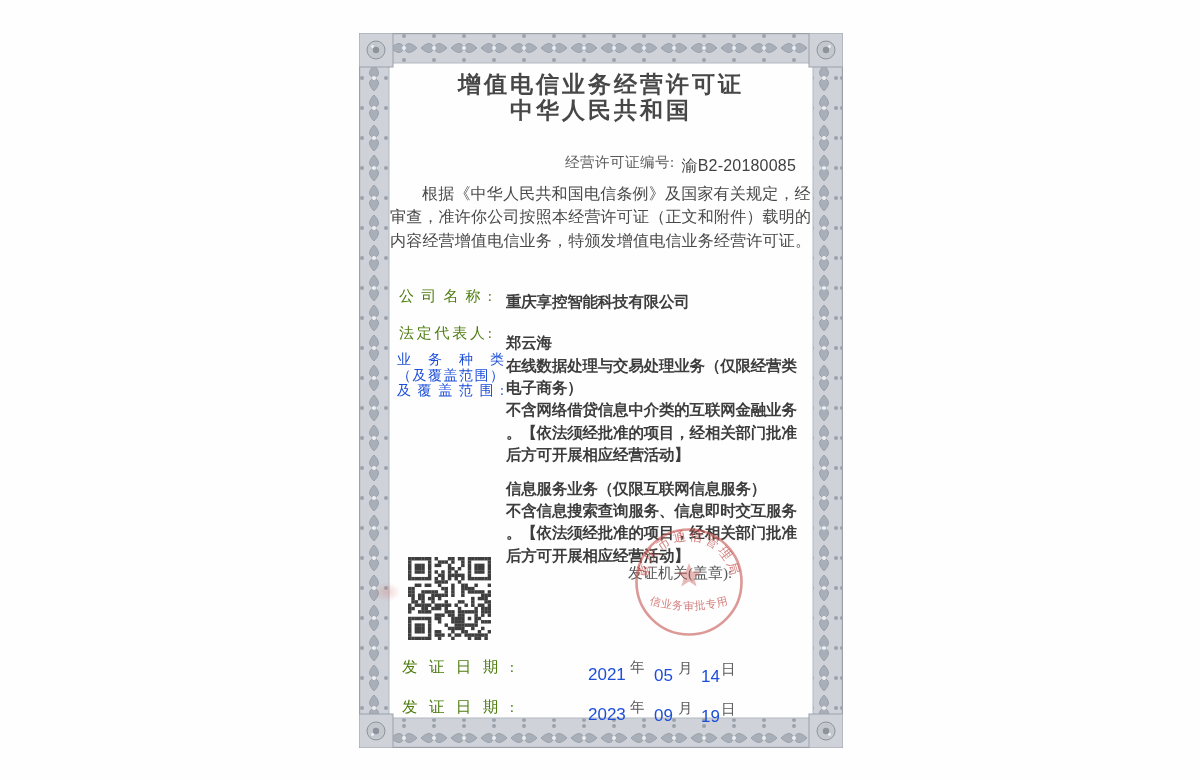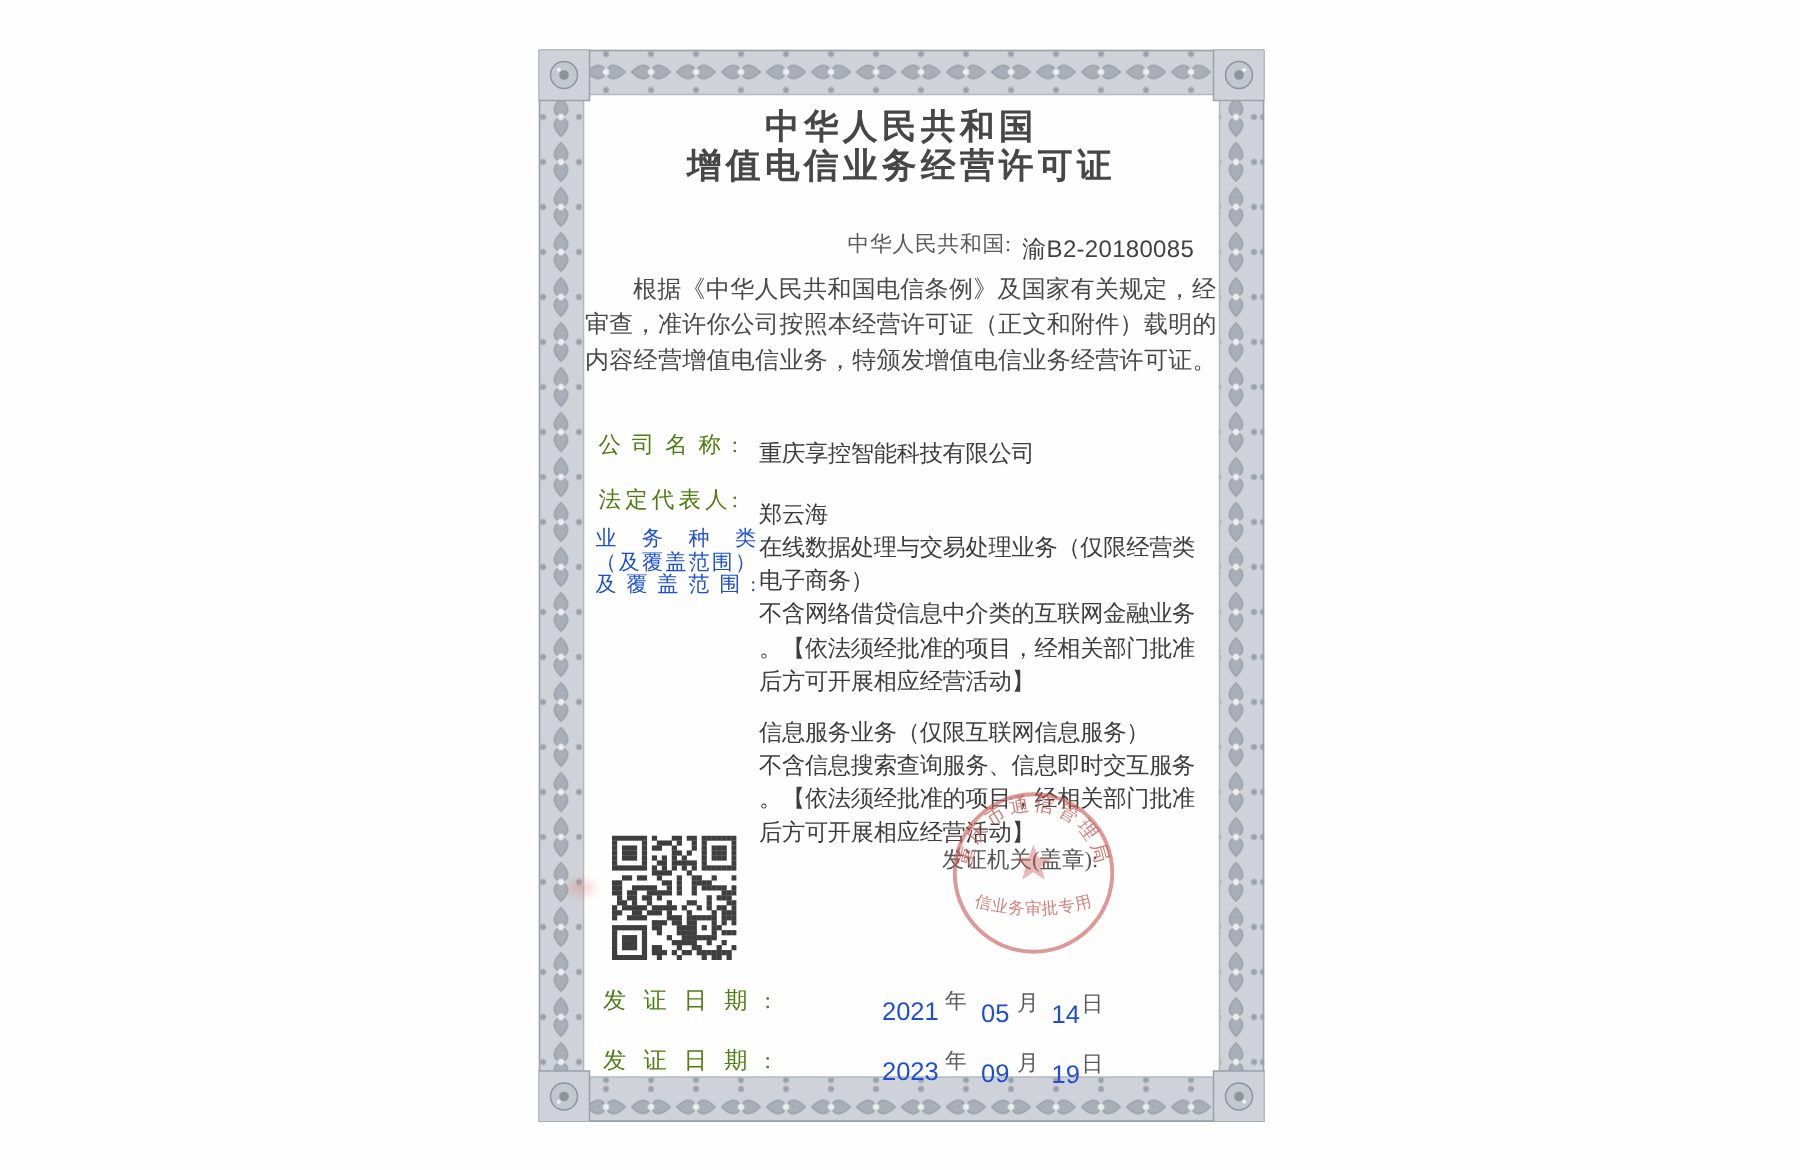--- a/index.html
+++ b/index.html
@@ -12,21 +12,21 @@
   
   .licrow{left:565px;top:152px;font-size:14.5px;color:#5a5a5a;letter-spacing:.5px;white-space:nowrap;}
   .licval{font-family:"Liberation Sans","DejaVu Sans",sans-serif;font-size:16px;color:#414141;
           position:relative;top:4px;margin-left:7px;letter-spacing:.2px;}
   
   .preamble{left:390px;top:182px;width:420px;font-size:16px;line-height:23.4px;color:#494949;letter-spacing:.2px;}
   .pl{white-space:nowrap;}
   .pl.indent{text-indent:32px;}
   
   .flabel{color:#4d7c0f;font-size:15px;text-align:justify;text-align-last:justify;}
-  .fvalue{font-family:"Liberation Sans","DejaVu Sans",sans-serif;font-weight:400;font-size:15.5px;
+  .fvalue{font-family:"Liberation Sans","DejaVu Sans",sans-serif;font-weight:700;font-size:15.5px;
           color:#3d3d3d;letter-spacing:-.2px;white-space:nowrap;}
   .jl{line-height:15.6px;font-size:14px;text-align:justify;text-align-last:justify;color:#1d4ed8;}
   .scopeline{line-height:22.2px;}
   .scope-gap{margin-top:12px;}
   .issuer{left:628px;top:564px;font-size:15px;color:#565656;white-space:nowrap;}
   
   .datelabel{font-size:15.5px;}
   .dnum{font-family:"Liberation Sans","DejaVu Sans",sans-serif;font-size:17px;color:#1d4ed8;position:absolute;}
   .dunit{font-size:14.5px;color:#585858;position:absolute;}
   
@@ -87,26 +87,26 @@
       <g transform="translate(450,681)">
           <rect width="34" height="34" fill="#cfd3d9" stroke="#9aa1ab"></rect>
           <circle cx="17" cy="17" r="9" fill="#c3c8cf" stroke="#8d939d"></circle>
           <circle cx="17" cy="17" r="3.2" fill="#8d939d"></circle>
           <circle cx="20.5" cy="20.5" r="1.4" fill="#eef0f3"></circle>
         </g>
     </g>
   </svg>
 
   <div class="abs title">
+    <div>增值电信业务经营许可证</div>
     <div>中华人民共和国</div>
-    <div>增值电信业务经营许可证</div>
   </div>
 
   <div class="abs licrow">
-    <span>中华人民共和国:</span><span class="licval">渝B2-20180085</span>
+    <span>经营许可证编号:</span><span class="licval">渝B2-20180085</span>
   </div>
 
   <div class="abs preamble">
     <div class="pl indent">根据《中华人民共和国电信条例》及国家有关规定，经</div>
     <div class="pl">审查，准许你公司按照本经营许可证（正文和附件）载明的</div>
     <div class="pl">内容经营增值电信业务，特颁发增值电信业务经营许可证。</div>
   </div>
 
   <div class="abs flabel" style="left:399px;top:287px;width:93px">公司名称:</div>
   <div class="abs fvalue" style="left:506px;top:292px">重庆享控智能科技有限公司</div>

